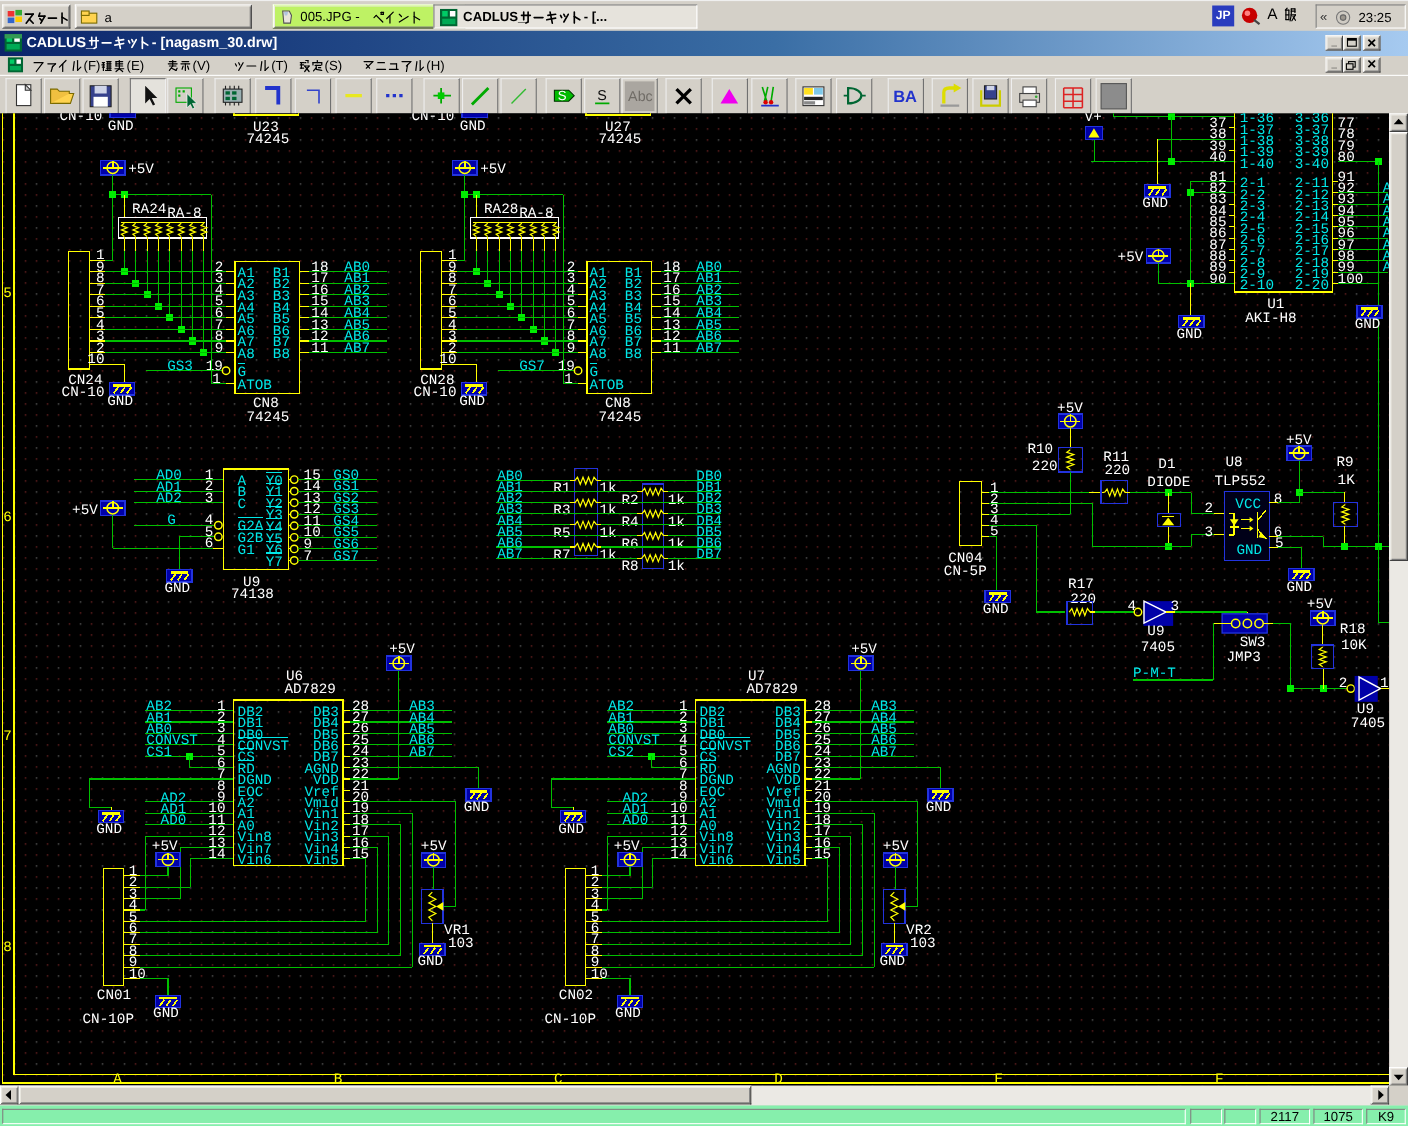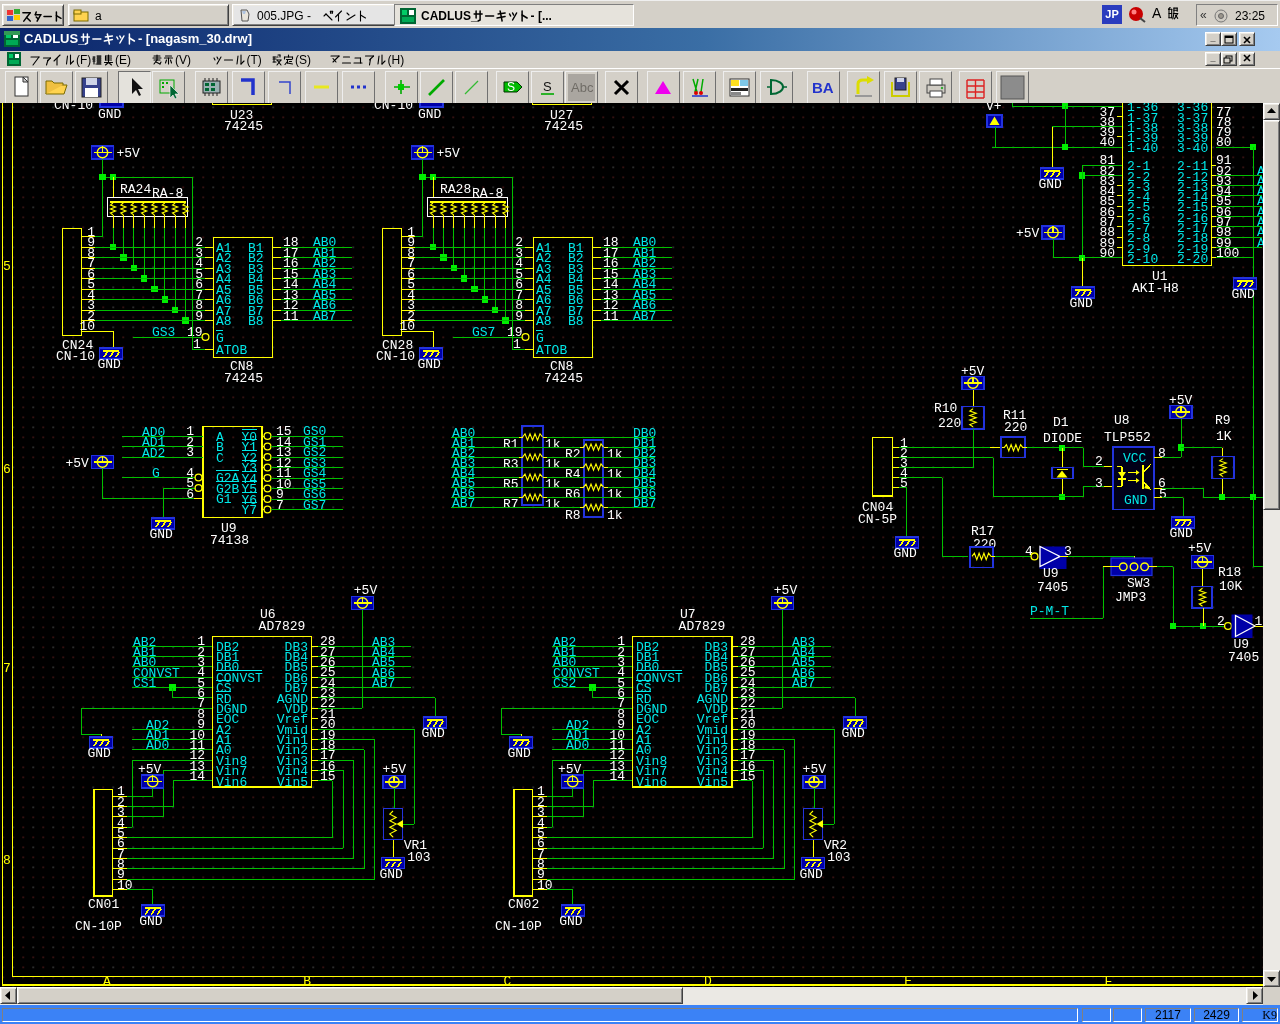--- a/index.html
+++ b/index.html
@@ -31,21 +31,21 @@
           <polyline points="34.4,5.6 39.0,8.3" fill="none" stroke="#000" stroke-width="1.5" stroke-linecap="round"></polyline>
         </svg></div>
   </div>
   <div class="abs raised" style="left:68px;top:3px;width:161px;height:22px;background:#d4d0c8;">
     <svg class="abs" style="left:4px;top:3px" width="17" height="15">
         <rect x="1" y="4" width="14" height="9" fill="#ffd34f" stroke="#7a6a00"></rect>
         <rect x="1" y="2" width="7" height="4" fill="#ffd34f" stroke="#7a6a00"></rect>
       </svg>
     <span style="position:absolute;left:26px;top:4px;font-size:12px;">a</span>
   </div>
-  <div class="abs raised" style="left:232px;top:3px;width:175px;height:22px;background:#e5e5e5;">
+  <div class="abs raised" style="left:248px;top:3px;width:175px;height:22px;background:#bef264;">
     <svg class="abs" style="left:4px;top:3px" width="16" height="16">
         <path d="M4 2 L10 2 L12 6 L11 13 L5 13 Z" fill="#e8e4da" stroke="#555"></path>
         <path d="M5 3 L9 3 L8 6 L6 6 Z" fill="#b0c4de"></path>
       </svg>
     <div style="position:absolute;left:24px;top:4px;"><svg width="114" height="15" style="vertical-align:top">
           <text x="0.0" y="10.5" font-size="12px" font-weight="normal" fill="#000" font-family="Liberation Sans, sans-serif">005.JPG - </text>
           <polyline points="67.0,7.0 69.0,5.0" fill="none" stroke="#000" stroke-width="1.1" stroke-linecap="round"></polyline>
           <polyline points="69.0,5.0 75.0,11.0" fill="none" stroke="#000" stroke-width="1.1" stroke-linecap="round"></polyline>
           <polyline points="73.5,2.2 75.5,2.2" fill="none" stroke="#000" stroke-width="1.1" stroke-linecap="round"></polyline>
           <polyline points="75.5,2.2 75.5,4.0" fill="none" stroke="#000" stroke-width="1.1" stroke-linecap="round"></polyline>
@@ -1687,19 +1687,19 @@
   <div class="abs raised" style="left:0;top:0;width:17px;height:17px;background:#d4d0c8;"><svg width="15" height="15">
         <polygon points="4,7.5 9,3 9,12" fill="#000"></polygon>
       </svg></div>
   <div class="abs raised" style="left:17px;top:0;width:666px;height:17px;background:#d4d0c8;"></div>
   <div class="abs raised" style="left:1246px;top:0;width:17px;height:17px;background:#d4d0c8;"><svg width="15" height="15">
         <polygon points="11,7.5 6,3 6,12" fill="#000"></polygon>
       </svg></div>
   <div class="abs" style="left:1263px;top:0;width:17px;height:18px;background:#d4d0c8;"></div>
 </div>
 
-<div class="abs" style="left:0;top:1005px;width:1280px;height:19px;background:#3b82f6;font-size:12px;">
+<div class="abs" style="left:0;top:1005px;width:1280px;height:19px;background:#86efac;font-size:12px;">
   <div class="abs sunken" style="left:2px;top:3px;width:1076px;height:14px;"></div>
   <div class="abs sunken" style="left:1082px;top:3px;width:29px;height:14px;"></div>
   <div class="abs sunken" style="left:1113px;top:3px;width:29px;height:14px;"></div>
   <div class="abs sunken" style="left:1145px;top:3px;width:46px;height:14px;text-align:center;line-height:13px;">2117</div>
-  <div class="abs sunken" style="left:1194px;top:3px;width:45px;height:14px;text-align:center;line-height:13px;">2429</div>
-  <div class="abs sunken" style="left:1242px;top:3px;width:36px;height:14px;text-align:right;line-height:13px;font-family:Liberation Serif, serif;">K9</div>
+  <div class="abs sunken" style="left:1194px;top:3px;width:45px;height:14px;text-align:center;line-height:13px;">1075</div>
+  <div class="abs sunken" style="left:1242px;top:3px;width:36px;height:14px;text-align:center;line-height:13px;">K9</div>
 </div>
 </body></html>

